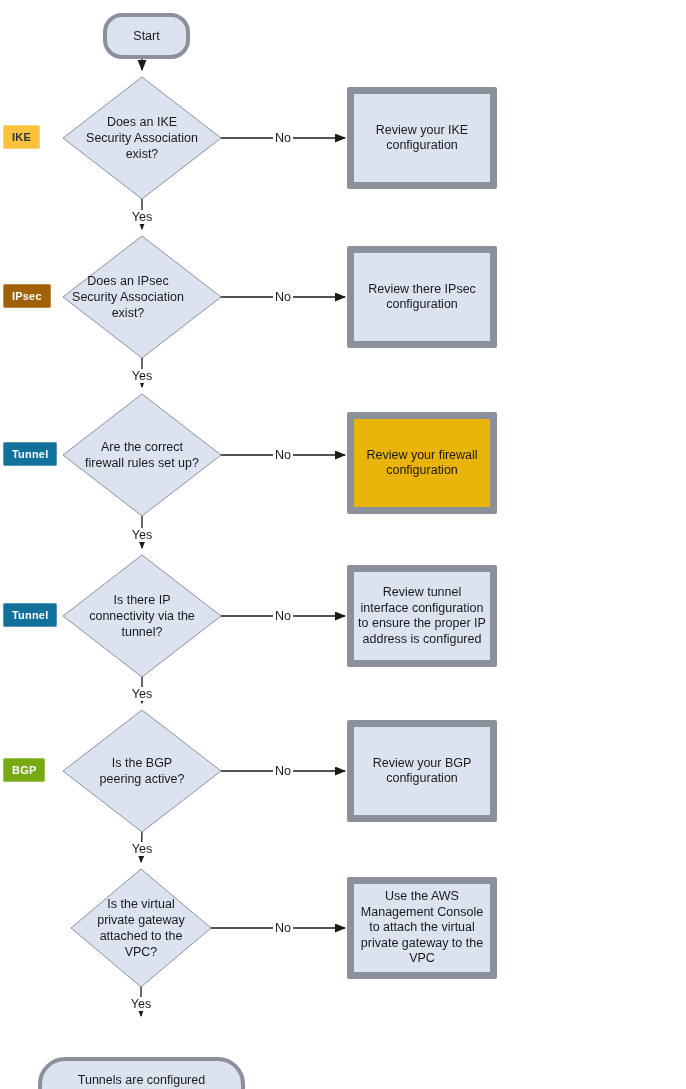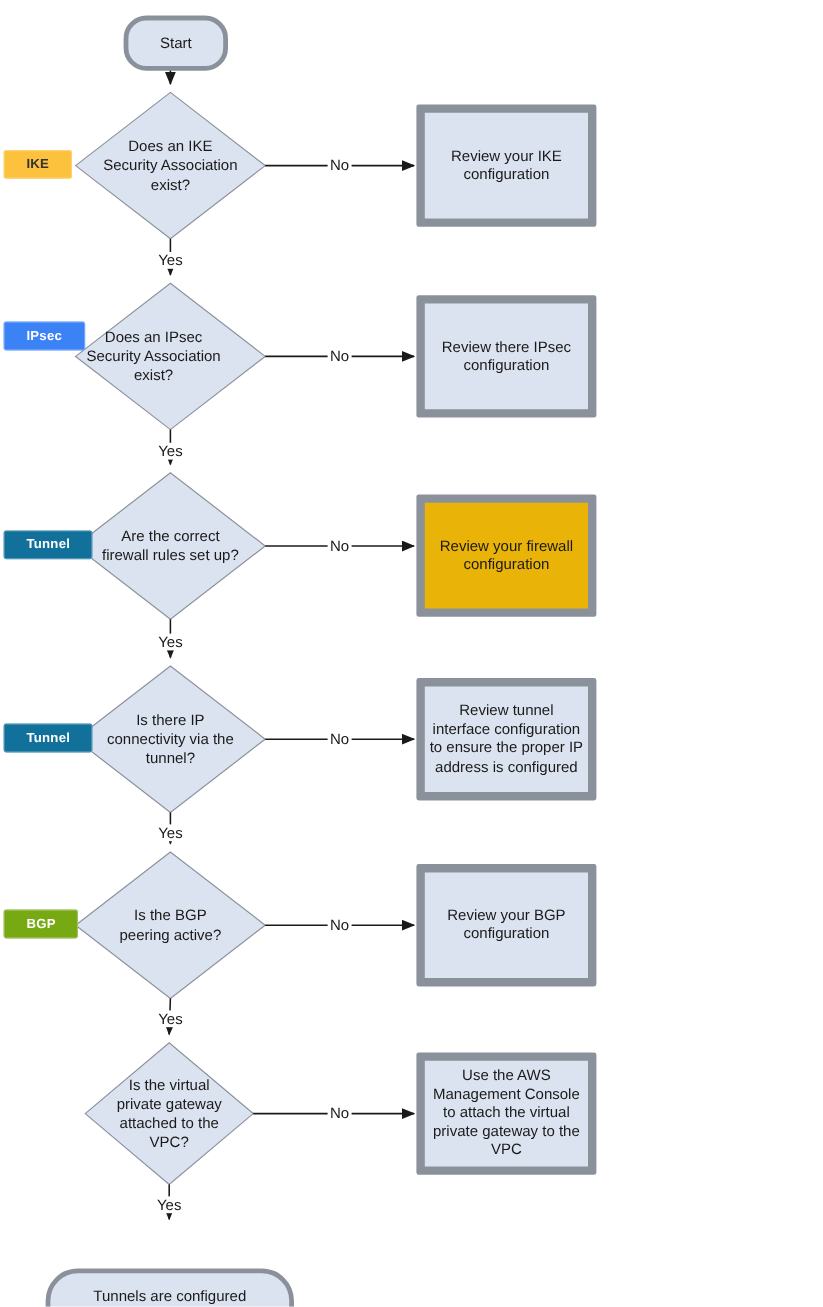--- a/index.html
+++ b/index.html
@@ -20,21 +20,21 @@
   .action-box{
     position:absolute;z-index:2;left:347px;width:150px;height:102px;
     display:flex;align-items:center;justify-content:center;text-align:center;
     font-size:12.5px;line-height:15.5px;white-space:pre-line;
     border:7px solid #a21caf;background:#dce3f0;border-radius:2px;
     box-sizing:border-box;padding:0 4px;
   }
   .tag{
     position:absolute;z-index:3;left:3px;
     font-size:11px;font-weight:bold;letter-spacing:.2px;
-    padding:6px 19px;border-radius:2px;text-align:center;
+    padding:6px 9px;border-radius:2px;text-align:center;
     box-shadow:inset 0 0 0 1px rgba(255,255,255,0.28);
   }
   .edge-label{
     position:absolute;z-index:3;transform:translate(-50%,-50%);
     background:#ffffff;padding:0 2px;font-size:12.5px;line-height:14px;
   }
 </style>
 </head>
 <body>
 
@@ -78,21 +78,21 @@
 
   <div class="tag" style="top: 125px; background-color: rgb(252, 193, 61); color: rgb(51, 51, 51);">IKE</div>
   <div class="node-text" style="left:67px;top:93px;width:150px;height:90px;">Does an IKE
 Security Association
 exist?</div>
   <span class="edge-label" style="left:283px;top:138px;">No</span>
   <span class="edge-label" style="left:142px;top:217px;">Yes</span>
   <div class="action-box" style="top: 87px; background-color: rgb(220, 227, 240); border-color: rgb(139, 145, 155);">Review your IKE
 configuration</div>
 
-  <div class="tag" style="top: 268px; background-color: #3b82f6; color: rgb(255, 255, 255); text-align: right;">IPsec</div>
+  <div class="tag" style="top: 284px; background-color: #a16207; color: rgb(255, 255, 255); text-align: right;">IPsec</div>
   <div class="node-text" style="left:53px;top:252px;width:150px;height:90px;">Does an IPsec
 Security Association
 exist?</div>
   <span class="edge-label" style="left:283px;top:297px;">No</span>
   <span class="edge-label" style="left:142px;top:376px;">Yes</span>
   <div class="action-box" style="top: 246px; background-color: rgb(220, 227, 240); border-color: rgb(139, 145, 155);">Review there IPsec
 configuration</div>
 
   <div class="tag" style="top: 442px; background-color: rgb(17, 113, 155); color: rgb(255, 255, 255);">Tunnel</div>
   <div class="node-text" style="left:67px;top:410px;width:150px;height:90px;">Are the correct

